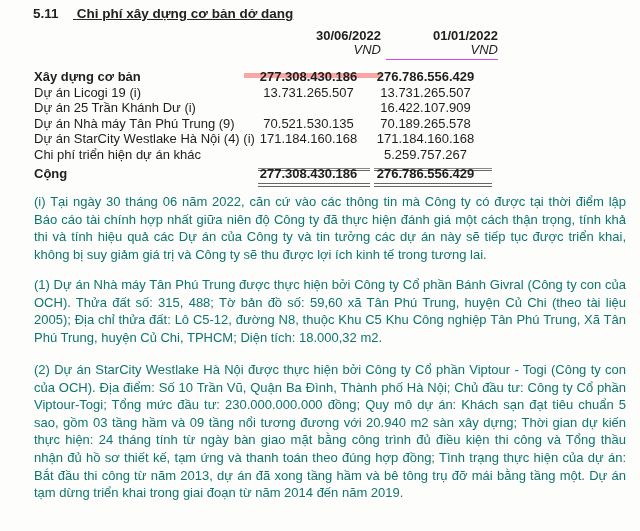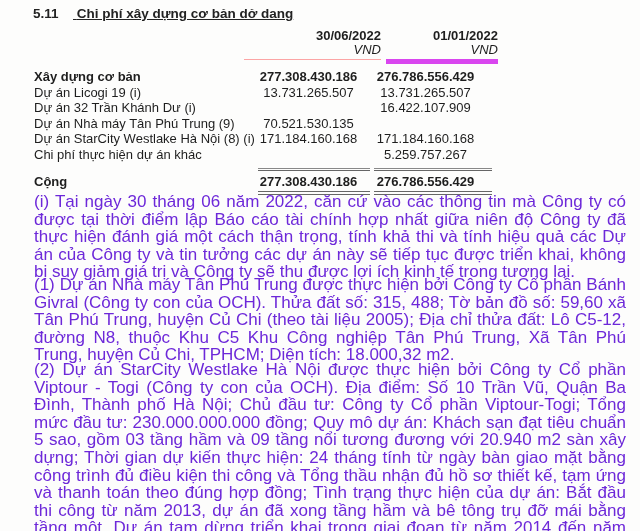--- a/index.html
+++ b/index.html
@@ -74,81 +74,82 @@
       position: absolute;
       width: 112px;
       height: 2px;
       border-top: 1px solid #666;
       border-bottom: 1px solid #666;
     }
     .note {
       position: absolute;
       left: 34px;
       width: 592px;
-      font-size: 17px;
+      font-size: 13px;
       line-height: 17.6px;
       text-align: justify;
-      color: #6d28d9;
+      color: #0f766e;
     }
   </style>
 </head>
 <body>
 
 <div class="section-header">
   <span class="num">5.11</span>
   <span>Chi phí xây dựng cơ bản dở dang</span>
 </div>
 
 <div class="table">
   <div class="hdr">
-    <div class="col-head" style="left:210px;width:137px;top:2px;border-bottom:1px solid #fca5a5;padding-bottom:2px;">
+    <div class="col-head" style="left:210px;width:137px;top:2px;border-bottom:5px solid #fca5a5;padding-bottom:16px;">
       <span class="date">30/06/2022</span>
       <span class="unit">VND</span>
     </div>
-    <div class="col-head" style="left:352px;width:112px;top:2px;border-bottom:5px solid #d946ef;padding-bottom:2px;">
+    <div class="col-head" style="left:352px;width:112px;top:2px;border-bottom:1px solid #d946ef;padding-bottom:2px;">
       <span class="date">01/01/2022</span>
       <span class="unit">VND</span>
     </div>
   </div>
 
   <div class="row bold" style="margin-top:6px;">
     <span class="label">Xây dựng cơ bản</span>
     <span class="v1" style="left:202px;">277.308.430.186</span>
     <span class="v2" style="left:319px;">276.786.556.429</span>
   </div>
 
   <div class="row">
     <span class="label">Dự án Licogi 19 (i)</span>
     <span class="v1">13.731.265.507</span>
     <span class="v2">13.731.265.507</span>
   </div>
   <div class="row">
-    <span class="label">Dự án 32 Trần Khánh Dư (i)</span>
+    <span class="label">Dự án 25 Trần Khánh Dư (i)</span>
     <span class="v2">16.422.107.909</span>
   </div>
   <div class="row">
     <span class="label">Dự án Nhà máy Tân Phú Trung (9)</span>
     <span class="v1">70.521.530.135</span>
+    <span class="v2">70.189.265.578</span>
   </div>
   <div class="row">
-    <span class="label">Dự án StarCity Westlake Hà Nội (8) (i)</span>
+    <span class="label">Dự án StarCity Westlake Hà Nội (4) (i)</span>
     <span class="v1">171.184.160.168</span>
     <span class="v2">171.184.160.168</span>
   </div>
   <div class="row">
-    <span class="label">Chi phí thực hiện dự án khác</span>
+    <span class="label">Chi phí triển hiện dự án khác</span>
     <span class="v2">5.259.757.267</span>
   </div>
 
   <div class="total-lines">
     <div class="tl" style="left:224px;top:6px;width:112px;height:1px;border-bottom:1px solid #666;border-top:1px solid #888;"></div>
     <div class="tl" style="left:340px;top:6px;width:118px;height:1px;border-bottom:1px solid #666;border-top:1px solid #888;"></div>
   </div>
 
-  <div class="row bold total" style="margin-top:12px;">
+  <div class="row bold total" style="margin-top:4px;">
     <span class="label">Cộng</span>
     <span class="v1">277.308.430.186</span>
     <span class="v2">276.786.556.429</span>
   </div>
 
   <div class="total-lines">
     <div class="tl" style="left:224px;top:1px;width:112px;"></div>
     <div class="tl" style="left:340px;top:1px;width:118px;"></div>
   </div>
 </div>

